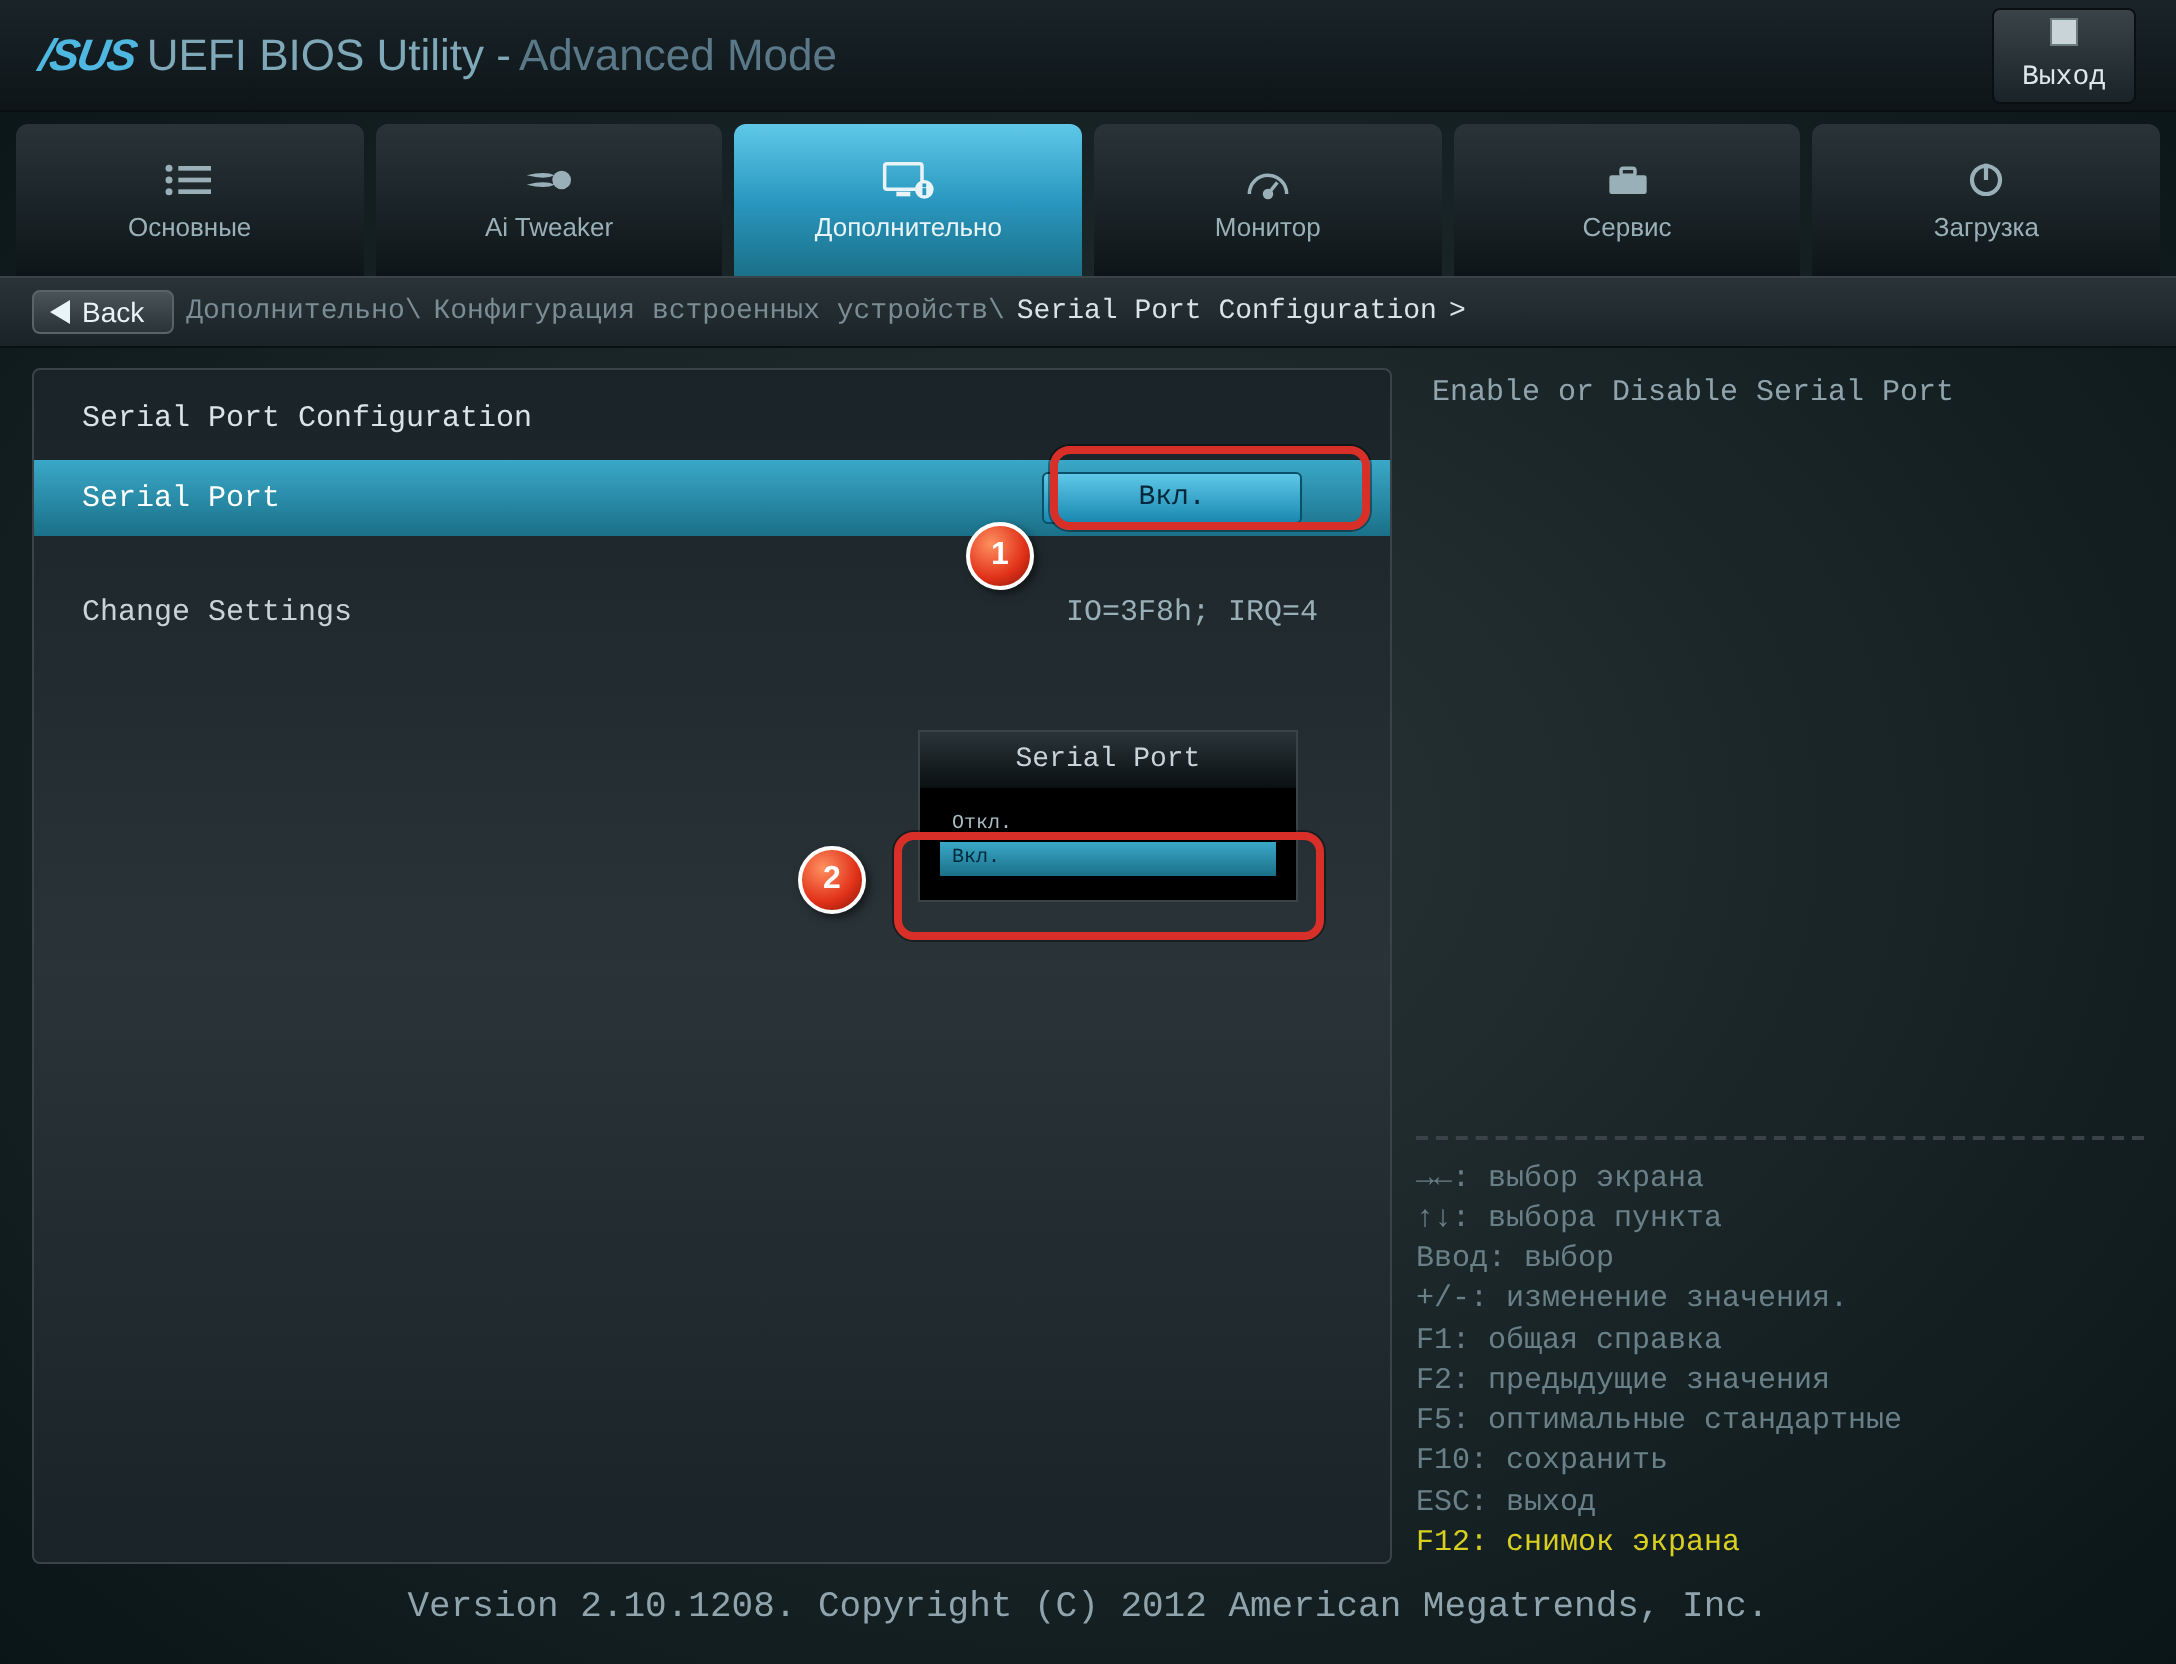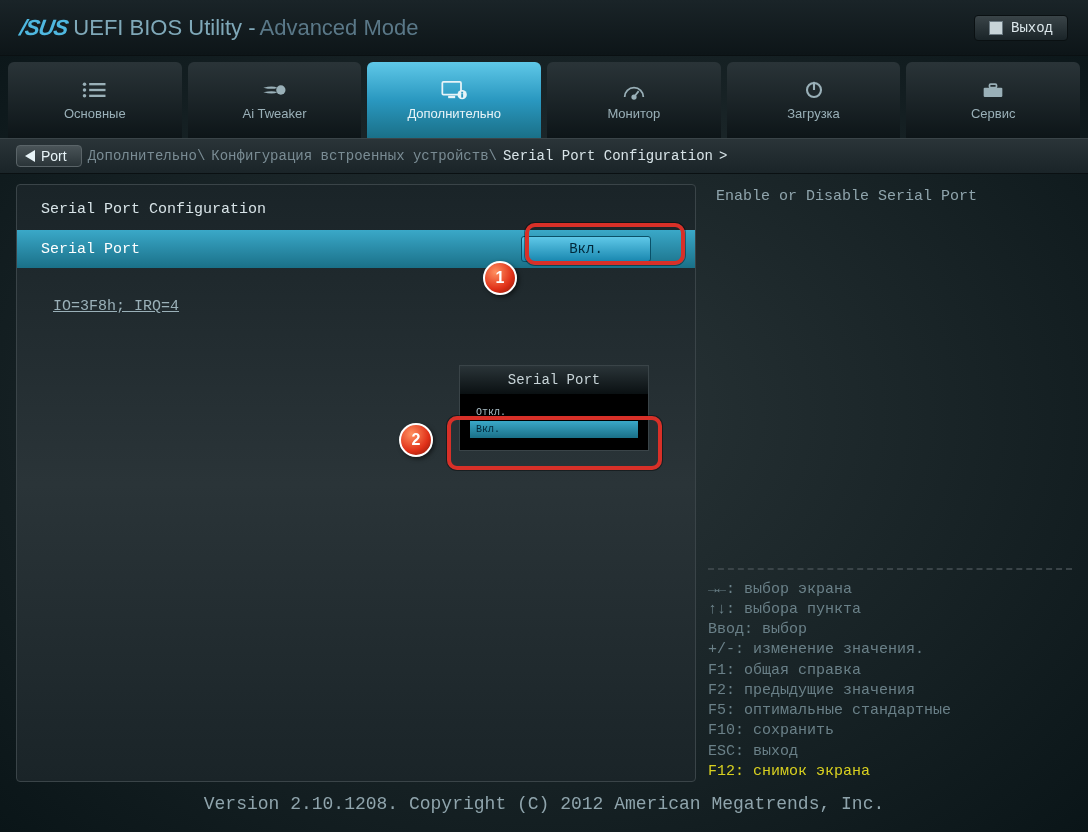--- a/index.html
+++ b/index.html
@@ -48,20 +48,21 @@
     background: linear-gradient(to bottom, #3a4448, #1a2428);
     border: 1px solid #0a1012;
     border-radius: 4px;
     padding: 4px 14px;
     display: flex;
     align-items: center;
     gap: 8px;
     color: #dde8ec;
     font-size: 14px;
     cursor: pointer;
+    flex-direction: column;
   }
   .exit-icon {
     width: 14px; height: 14px;
     background: #c8d4d8;
     border: 1px solid #6a7880;
     position: relative;
   }
 
   
   .tab-row {
@@ -174,21 +175,20 @@
   }
   .setting-row.selected {
     background: linear-gradient(to bottom, #3aa8c8, #1a7088);
     color: #fff;
   }
   .setting-label { flex: 1; }
   .setting-value {
     width: 150px;
     text-align: center;
     color: #9ab0b8;
-    text-decoration: underline;
   }
   .setting-button {
     width: 130px;
     height: 26px;
     background: linear-gradient(to bottom, #5fc8e8, #1a88b0);
     border: 1px solid #0a5068;
     border-radius: 3px;
     display: flex;
     align-items: center;
     justify-content: center;
@@ -331,45 +331,45 @@
             <circle cx="12" cy="14" r="1.5" fill="#9ab0b8"></circle>
             <line x1="12" y1="14" x2="16" y2="9"></line>
           </g>
         </svg>
     </span>
     <span>Монитор</span>
   </div>
   <div class="tab">
     <span class="tab-icon">
       <svg viewBox="0 0 24 16">
+          <g fill="#9ab0b8">
+            <rect x="4" y="6" width="16" height="8" rx="1"></rect>
+            <rect x="9" y="3" width="6" height="3" rx="1" fill="none" stroke="#9ab0b8" stroke-width="1.5"></rect>
+          </g>
+        </svg>
+    </span>
+    <span>Сервис</span>
+  </div>
+  <div class="tab">
+    <span class="tab-icon">
+      <svg viewBox="0 0 24 16">
           <g fill="none" stroke="#9ab0b8" stroke-width="1.8">
             <circle cx="12" cy="8" r="6"></circle>
             <line x1="12" y1="1" x2="12" y2="8"></line>
           </g>
         </svg>
     </span>
     <span>Загрузка</span>
   </div>
-  <div class="tab">
-    <span class="tab-icon">
-      <svg viewBox="0 0 24 16">
-          <g fill="#9ab0b8">
-            <rect x="4" y="6" width="16" height="8" rx="1"></rect>
-            <rect x="9" y="3" width="6" height="3" rx="1" fill="none" stroke="#9ab0b8" stroke-width="1.5"></rect>
-          </g>
-        </svg>
-    </span>
-    <span>Сервис</span>
-  </div>
 </div>
 
 <div class="crumb-row">
   <div class="back-btn">
     <span class="back-arrow"></span>
-    <span>Port</span>
+    <span>Back</span>
   </div>
   <span class="crumb-text">Дополнительно\</span>
   <span class="crumb-text">Конфигурация встроенных устройств\</span>
   <span class="crumb-text crumb-active">Serial Port Configuration</span>
   <span class="crumb-text crumb-active">&gt;</span>
 </div>
 
 <div class="main">
   <div class="left-panel">
     <div class="section-title">Serial Port Configuration</div>
@@ -377,20 +377,21 @@
     <div class="setting-row selected">
       <span class="setting-label">Serial Port</span>
       <div class="setting-button">
         <span>Вкл.</span>
       </div>
     </div>
 
     <div style="height:24px"></div>
 
     <div class="setting-row">
+      <span class="setting-label">Change Settings</span>
       <span class="setting-value">IO=3F8h; IRQ=4</span>
     </div>
 
     <div class="popup">
       <div class="popup-title">Serial Port</div>
       <div class="popup-body">
         <div class="popup-item">Откл.</div>
         <div class="popup-item selected">Вкл.</div>
       </div>
     </div>

